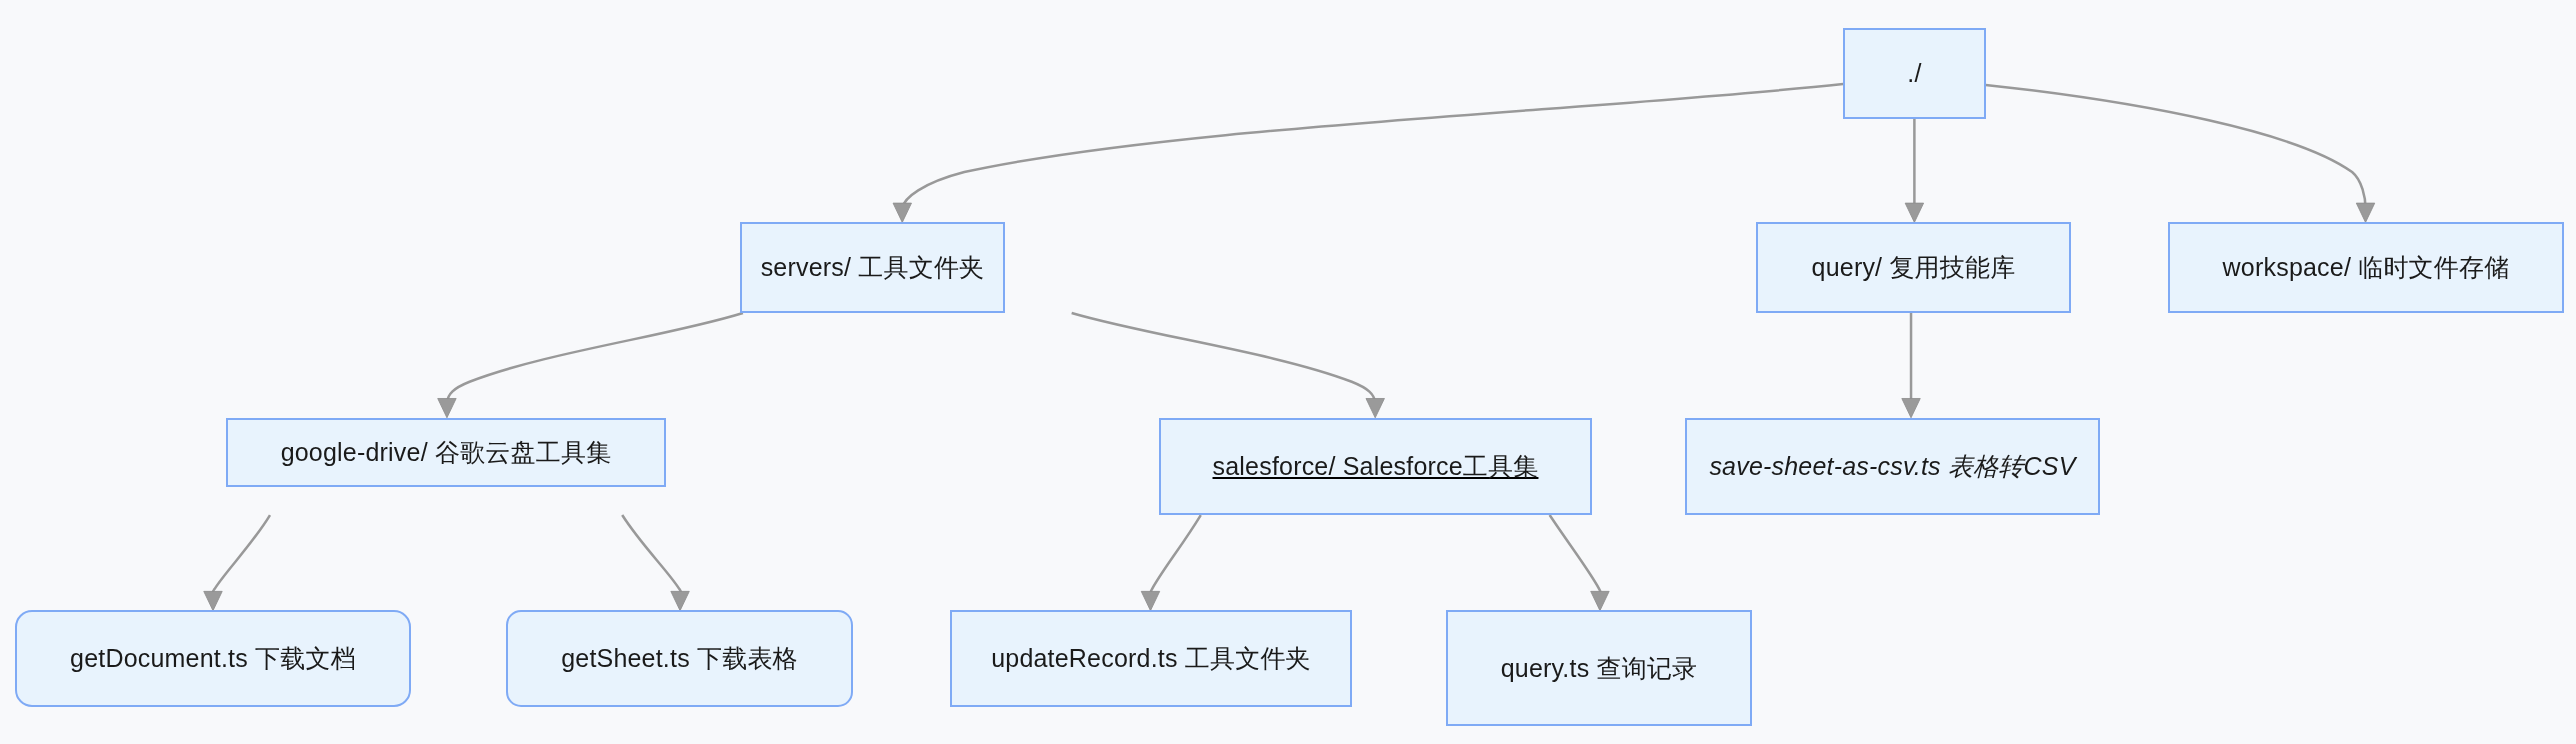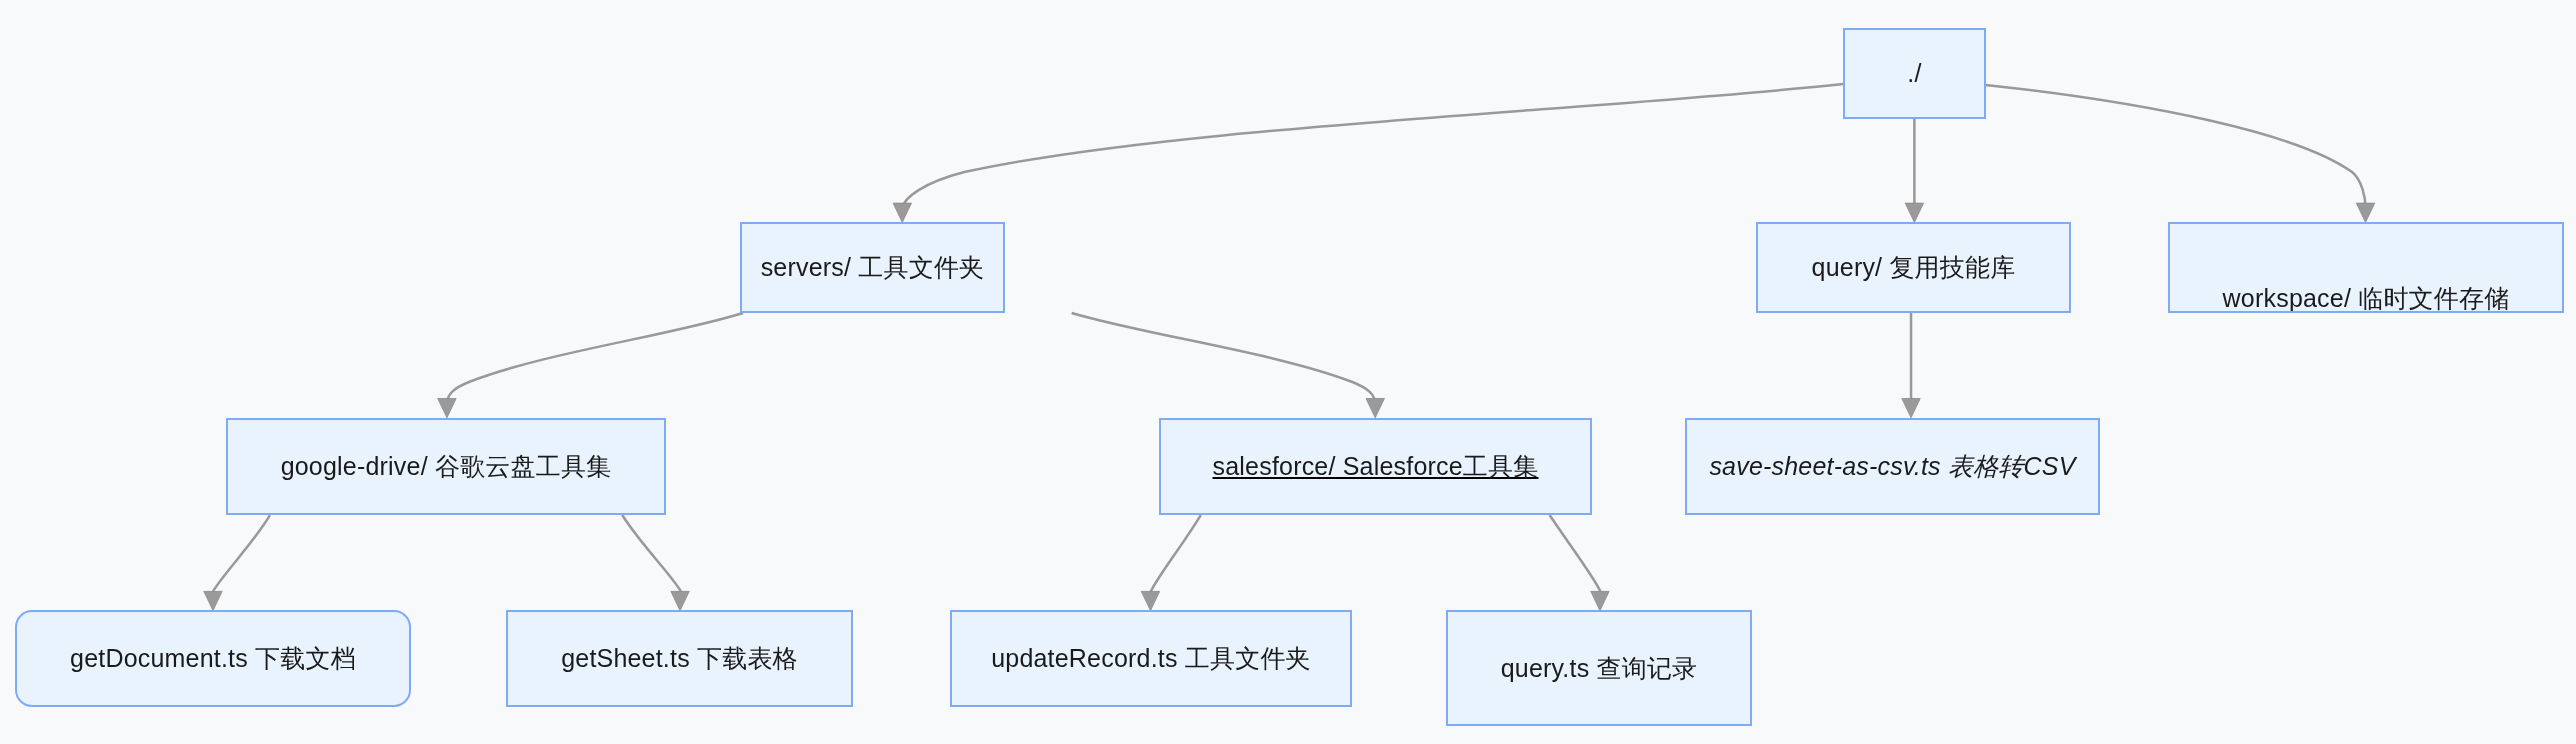--- a/index.html
+++ b/index.html
@@ -88,36 +88,36 @@
   <div id="node-layer">
       <div class="node-box" style="left: 1843px; top: 28px; width: 143px; height: 91px;">
         <span class="node-label">./</span>
       </div>
       <div class="node-box" style="left: 740px; top: 222px; width: 265px; height: 91px;">
         <span class="node-label">servers/ 工具文件夹</span>
       </div>
       <div class="node-box" style="left: 1756px; top: 222px; width: 315px; height: 91px;">
         <span class="node-label">query/ 复用技能库</span>
       </div>
-      <div class="node-box" style="left: 2168px; top: 222px; width: 396px; height: 91px; align-items: flex-end;">
+      <div class="node-box" style="left: 2168px; top: 222px; width: 396px; height: 91px;">
         <span class="node-label">workspace/ 临时文件存储</span>
       </div>
-      <div class="node-box" style="left: 226px; top: 418px; width: 440px; height: 97px;">
+      <div class="node-box" style="left: 226px; top: 418px; width: 440px; height: 69px;">
         <span class="node-label">google-drive/ 谷歌云盘工具集</span>
       </div>
       <div class="node-box" style="left: 1159px; top: 418px; width: 433px; height: 97px; text-decoration: underline;">
         <span class="node-label">salesforce/ Salesforce工具集</span>
       </div>
       <div class="node-box" style="left: 1685px; top: 418px; width: 415px; height: 97px; font-style: italic;">
         <span class="node-label">save-sheet-as-csv.ts 表格转CSV</span>
       </div>
       <div class="node-box" style="left: 15px; top: 610px; width: 396px; height: 97px; border-radius: 17px;">
         <span class="node-label">getDocument.ts 下载文档</span>
       </div>
-      <div class="node-box" style="left: 506px; top: 610px; width: 347px; height: 97px;">
+      <div class="node-box" style="left: 506px; top: 610px; width: 347px; height: 97px; border-radius: 15px;">
         <span class="node-label">getSheet.ts 下载表格</span>
       </div>
       <div class="node-box" style="left: 950px; top: 610px; width: 402px; height: 97px;">
         <span class="node-label">updateRecord.ts 工具文件夹</span>
       </div>
       <div class="node-box" style="left: 1446px; top: 610px; width: 306px; height: 116px;">
         <span class="node-label">query.ts 查询记录</span>
       </div>
     </div>
 

